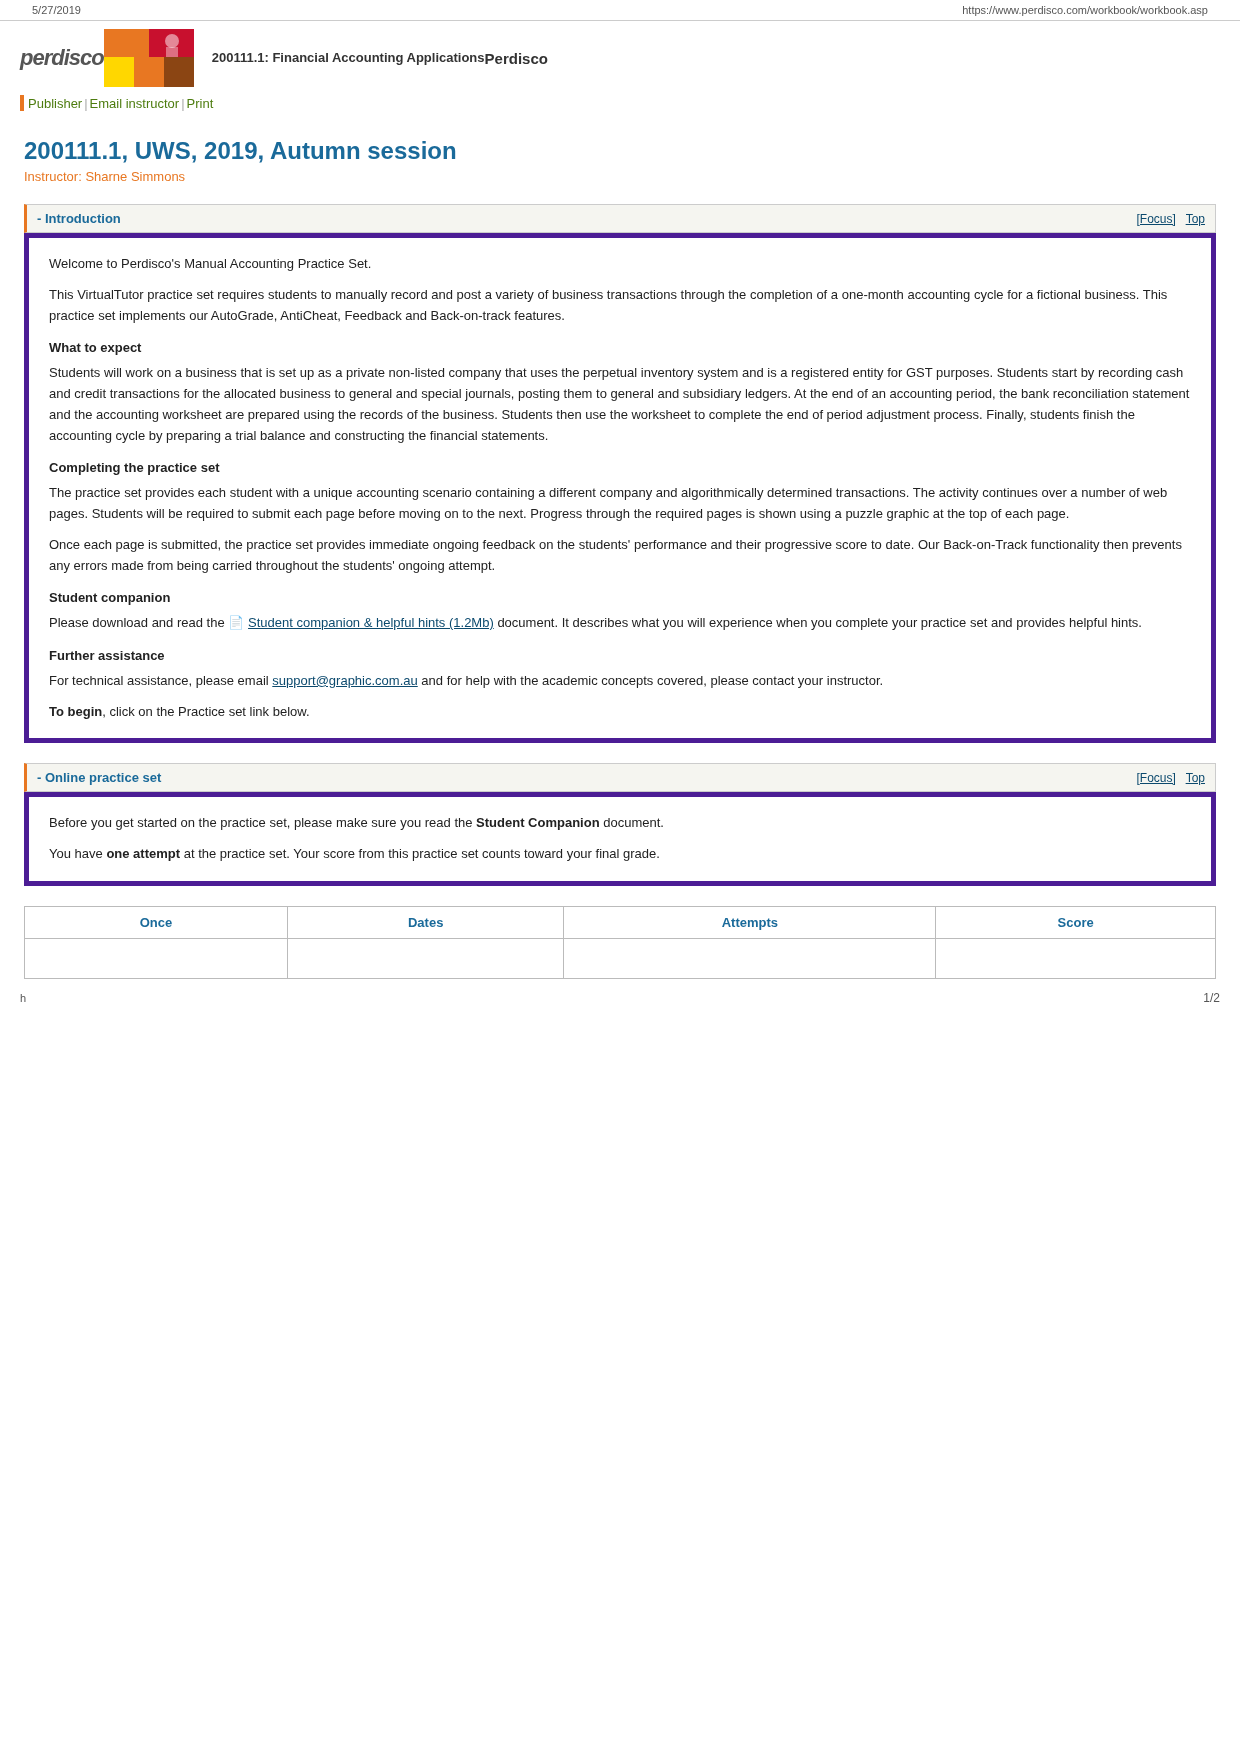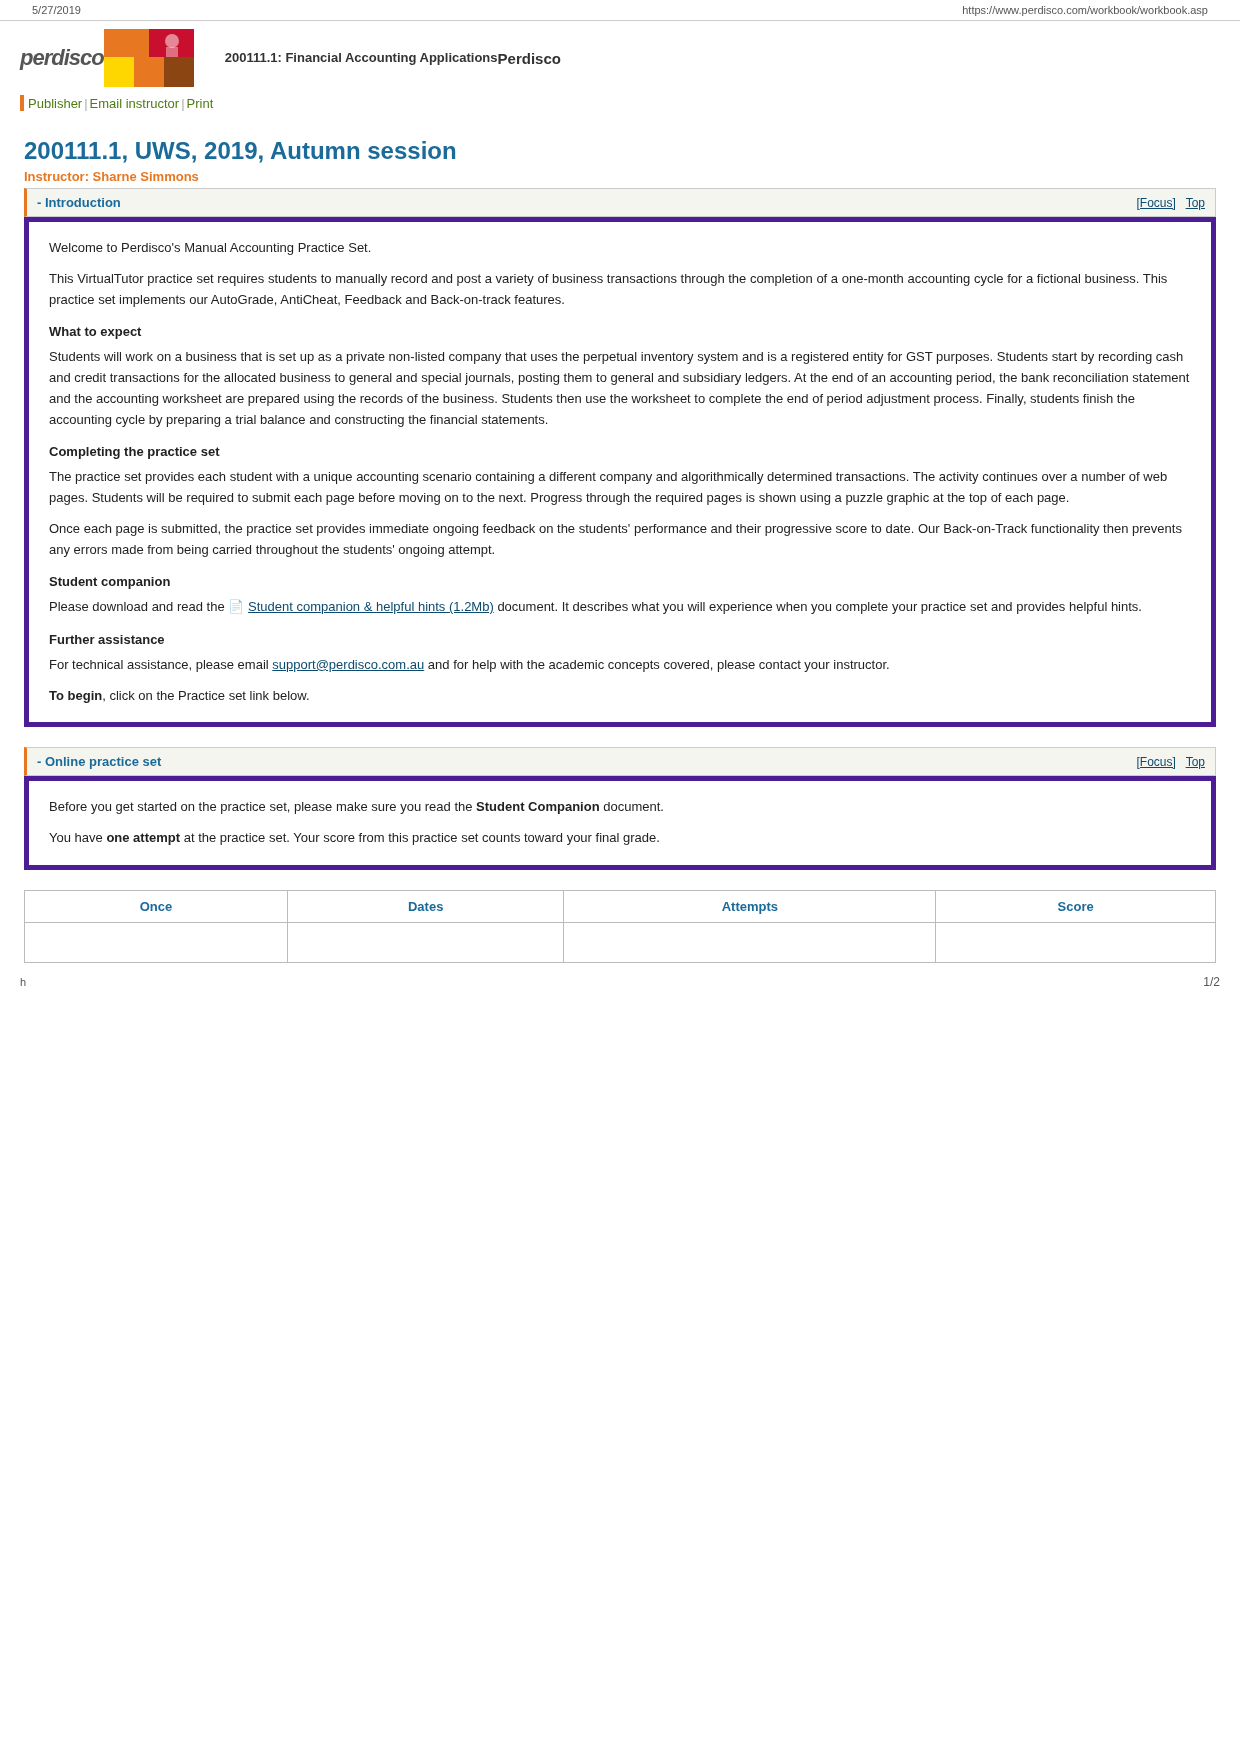--- a/index.html
+++ b/index.html
@@ -24,21 +24,21 @@
       border-bottom: 1px solid #ccc;
       font-size: 11px;
       color: #555;
     }
 
     
     .header {
       display: flex;
       align-items: center;
       padding: 8px 20px 4px 20px;
-      gap: 31px;
+      gap: 18px;
     }
     .logo-text {
       font-size: 22px;
       font-weight: bold;
       color: #555;
       font-style: italic;
       letter-spacing: -1px;
     }
 
     
@@ -84,23 +84,23 @@
       padding: 18px 24px 4px 24px;
     }
     .page-title {
       font-size: 24px;
       font-weight: bold;
       color: #1a6a9a;
       margin-bottom: 4px;
     }
     .instructor-line {
       font-size: 13px;
-      font-weight: bold;
+      font-weight: normal;
       color: #e87722;
-      margin-bottom: 0;
+      margin-bottom: 16px;
     }
 
     
     .section-header {
       display: flex;
       justify-content: space-between;
       align-items: center;
       background: #f5f5f0;
       border: 1px solid #ccc;
       border-left: 3px solid #e87722;
@@ -262,21 +262,21 @@
   <p>
     <span>Please download and read the</span>
     📄
     <a>Student companion &amp; helpful hints (1.2Mb)</a>
     <span>document. It describes what you will experience when you complete your practice set and provides helpful hints.</span>
   </p>
 
   <p class="section-subhead">Further assistance</p>
   <p>
     <span>For technical assistance, please email</span>
-    <a>support@perdisco.com.au</a>
+    <a>support@graphic.com.au</a>
     <span>and for help with the academic concepts covered, please contact your instructor.</span>
   </p>
 
   <p>
     <strong><span>To begin</span></strong><span>, click on the Practice set link below.</span>
   </p>
 </div>
 
 <div class="section-header">
   <span class="section-header-title">- Online practice set</span>

